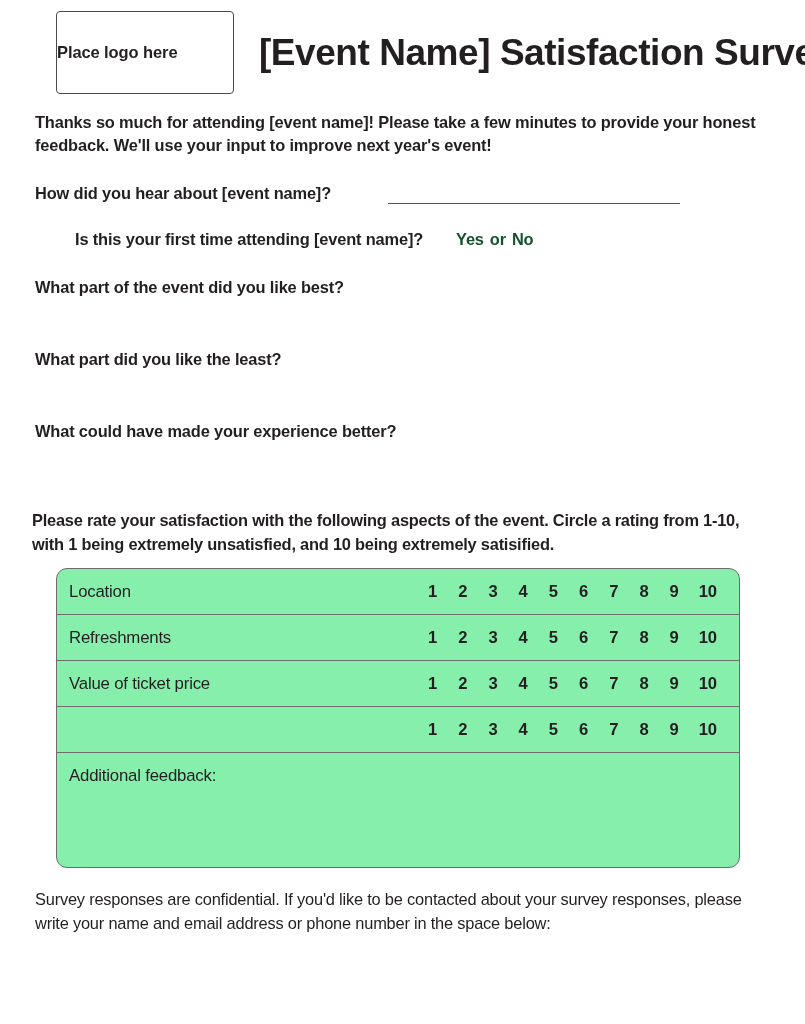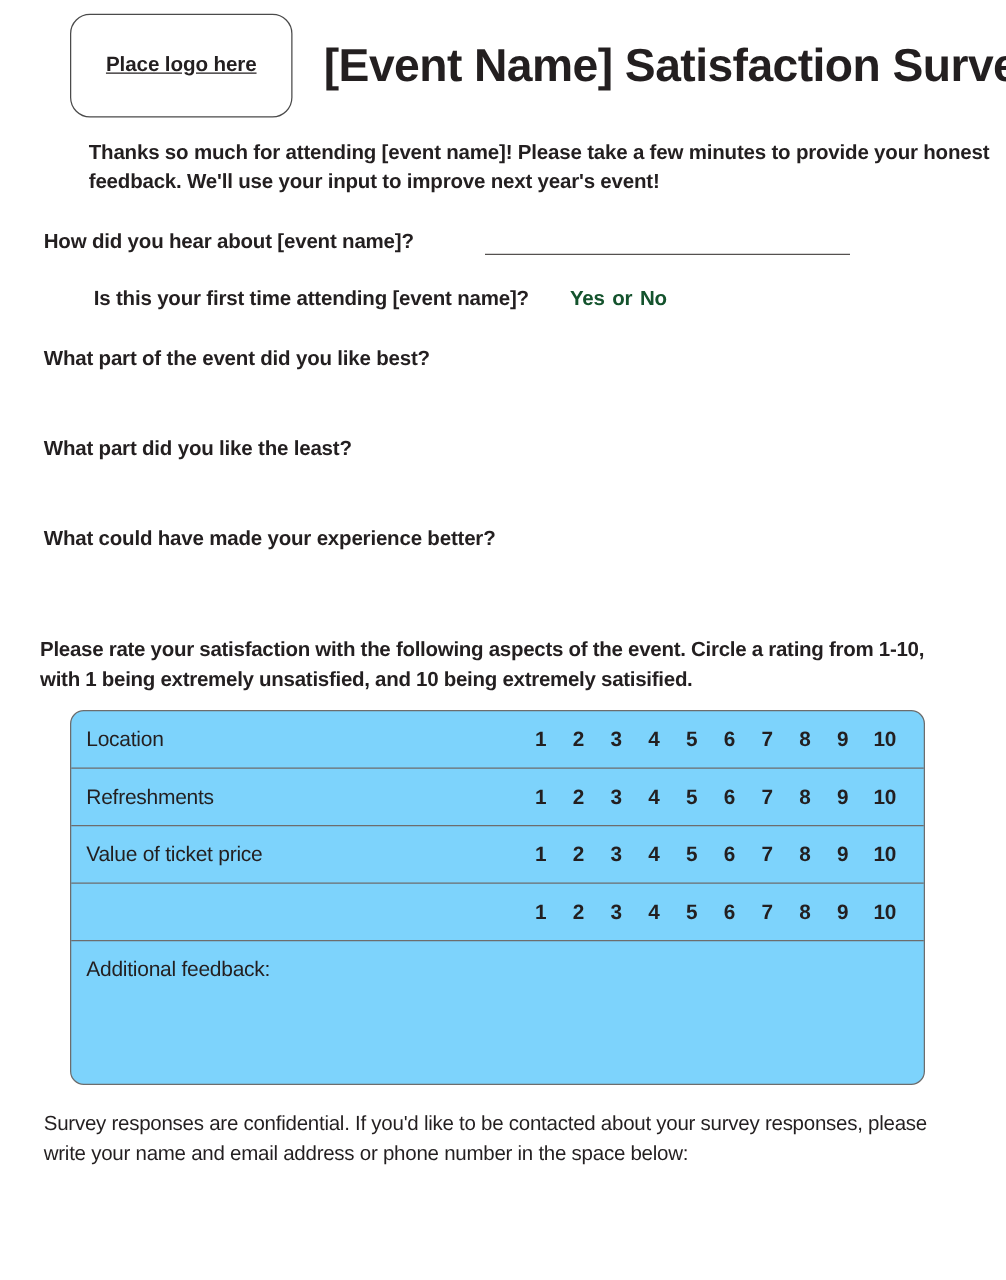--- a/index.html
+++ b/index.html
@@ -30,26 +30,25 @@
     width: 805px;
     height: 105px;
   }
   .logo-box {
     position: absolute;
     left: 56px;
     top: 11px;
     width: 178px;
     height: 83px;
     border: 1.4px solid #4a4a4a;
-    border-radius: 16px;
+    border-radius: 4px;
     box-sizing: border-box;
     display: flex;
     align-items: center;
-    justify-content: center;
-    text-decoration: underline;
+    justify-content: flex-start;
   }
   .logo-text {
     font-size: 16.5px;
     font-weight: 600;
     line-height: 1.45;
     text-align: center;
     color: #231f20;
     letter-spacing: -0.1px;
   }
   .doc-title {
@@ -67,21 +66,20 @@
   .intro {
     position: absolute;
     left: 35px;
     top: 111px;
     width: 730px;
     font-size: 16.4px;
     font-weight: 600;
     line-height: 1.43;
     letter-spacing: -0.15px;
     color: #231f20;
-    margin-left: 36px;
   }
 
   .q {
     position: absolute;
     left: 35px;
     font-size: 16.4px;
     font-weight: 600;
     letter-spacing: -0.15px;
     color: #231f20;
     white-space: nowrap;
@@ -128,21 +126,21 @@
   
   .rating-table {
     position: absolute;
     left: 56px;
     top: 568px;
     width: 684px;
     height: 300px;
     border: 1.3px solid #6d6d6d;
     border-radius: 11px;
     box-sizing: border-box;
-    background: #7dd3fc;
+    background: #86efac;
   }
   .rt-row {
     position: relative;
     height: 46px;
     border-bottom: 1.3px solid #6d6d6d;
     display: flex;
     align-items: center;
     box-sizing: border-box;
   }
   .rt-row.feedback {

